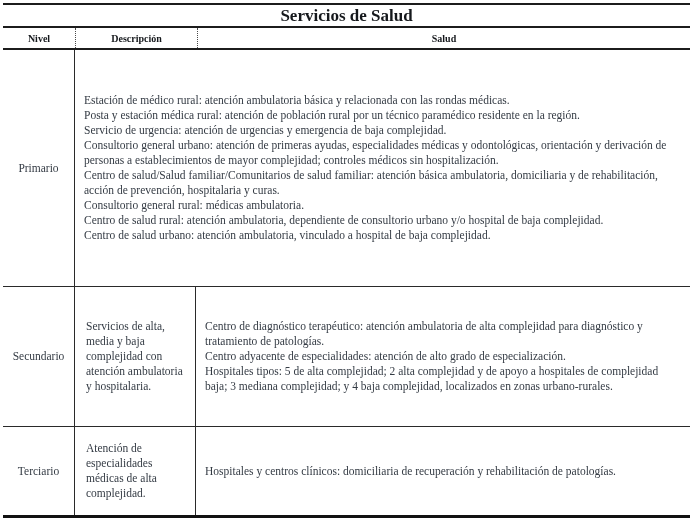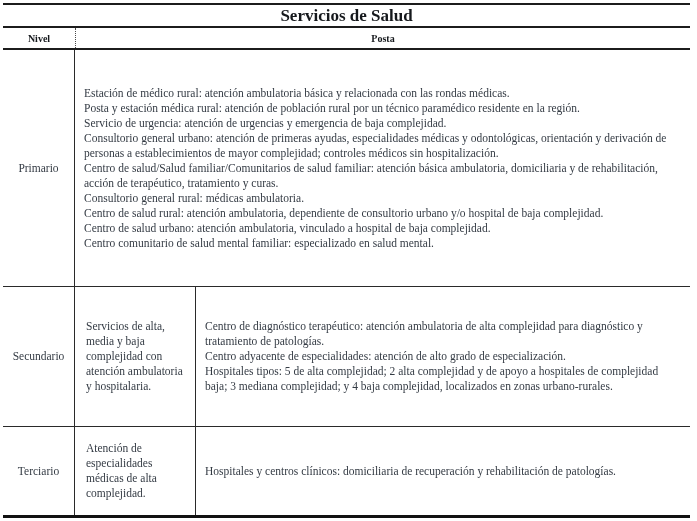--- a/index.html
+++ b/index.html
@@ -74,35 +74,35 @@
 
 <div class="page">
   <div class="tbl">
 
     <div class="title-row">
       <span>Servicios de Salud</span>
     </div>
 
     <div class="head-row">
       <div class="hc c1">Nivel</div>
-      <div class="hc c3">Posta</div>
+      <div class="hc c2">Descripción</div>
+      <div class="hc c3">Salud</div>
     </div>
 
     <div class="body-row r1">
       <div class="bc c1 nivel">Primario</div>
       <div class="bc c3 tipo">
           <div class="tipo-item">Estación de médico rural: atención ambulatoria básica y relacionada con las rondas médicas.</div>
           <div class="tipo-item">Posta y estación médica rural: atención de población rural por un técnico paramédico residente en la región.</div>
           <div class="tipo-item">Servicio de urgencia: atención de urgencias y emergencia de baja complejidad.</div>
           <div class="tipo-item">Consultorio general urbano: atención de primeras ayudas, especialidades médicas y odontológicas, orientación y derivación de personas a establecimientos de mayor complejidad; controles médicos sin hospitalización.</div>
-          <div class="tipo-item">Centro de salud/Salud familiar/Comunitarios de salud familiar: atención básica ambulatoria, domiciliaria y de rehabilitación, acción de terapéutico, tratamiento y curas.</div>
+          <div class="tipo-item">Centro de salud/Salud familiar/Comunitarios de salud familiar: atención básica ambulatoria, domiciliaria y de rehabilitación, acción de prevención, hospitalaria y curas.</div>
           <div class="tipo-item">Consultorio general rural: médicas ambulatoria.</div>
           <div class="tipo-item">Centro de salud rural: atención ambulatoria, dependiente de consultorio urbano y/o hospital de baja complejidad.</div>
           <div class="tipo-item">Centro de salud urbano: atención ambulatoria, vinculado a hospital de baja complejidad.</div>
-          <div class="tipo-item">Centro comunitario de salud mental familiar: especializado en salud mental.</div>
         </div>
     </div>
 
     <div class="body-row r2">
       <div class="bc c1 nivel">Secundario</div>
       <div class="bc c2 desc">Servicios de alta, media y baja complejidad con atención ambulatoria y hospitalaria.</div>
       <div class="bc c3 tipo">
           <div class="tipo-item">Centro de diagnóstico terapéutico: atención ambulatoria de alta complejidad para diagnóstico y tratamiento de patologías.</div>
           <div class="tipo-item">Centro adyacente de especialidades: atención de alto grado de especialización.</div>
           <div class="tipo-item">Hospitales tipos: 5 de alta complejidad; 2 alta complejidad y de apoyo a hospitales de complejidad baja; 3 mediana complejidad; y 4 baja complejidad, localizados en zonas urbano-rurales.</div>

